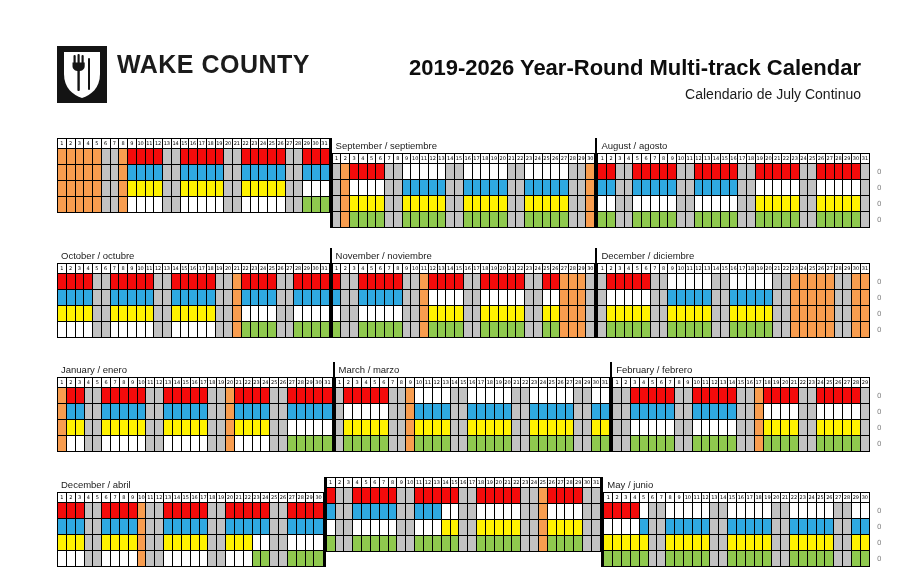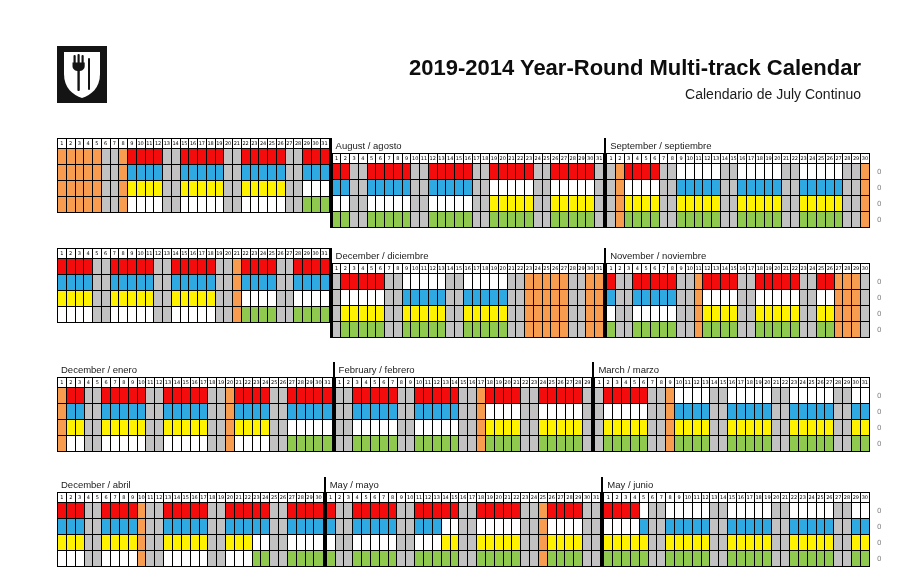--- a/index.html
+++ b/index.html
@@ -49,23 +49,24 @@
         <rect x="16.5" y="9" width="2.2" height="9" rx="1"></rect>
         <rect x="20.5" y="8" width="2.2" height="10" rx="1"></rect>
         <rect x="24.5" y="9" width="2.2" height="9" rx="1"></rect>
         <path d="M15.5 16.5 h12.2 v3.5 c0 3.2 -2.7 5.2 -6.1 5.2 s-6.1 -2 -6.1 -5.2 z"></path>
         <rect x="20.4" y="24" width="2.4" height="21" rx="1"></rect>
         <rect x="31" y="12" width="2" height="32" rx="1"></rect>
       </g>
     </svg>
   </div>
   <div class="org">
+    <div class="org1">WAKE COUNTY</div>
   </div>
   <div class="titles">
-    <div class="title">2019-2014 Year-Round Multi-track Calendar</div>
+    <div class="title">2019-2026 Year-Round Multi-track Calendar</div>
     <div class="subtitle">Calendario de July Continuo</div>
   </div>
 </div>
 
 <div class="strips">
     <div class="strip-wrap">
       <div class="strip">
         <div class="month" style="flex: 31 1 0px;">
           <table>
             <tbody>
@@ -230,20 +231,187 @@
                 <td class="day" style="background: rgb(255, 255, 255);"></td>
                 <td class="day" style="background: rgb(194, 194, 194);"></td>
                 <td class="day" style="background: rgb(194, 194, 194);"></td>
                 <td class="day" style="background: rgb(143, 201, 78);"></td>
                 <td class="day" style="background: rgb(143, 201, 78);"></td>
                 <td class="day" style="background: rgb(143, 201, 78);"></td>
               </tr>
             </tbody>
           </table>
         </div>
+        <div class="month" style="flex: 30 1 0px;">
+          <div class="month-label">September / septiembre</div>
+          <table>
+            <tbody>
+              <tr>
+                <td class="num">1</td>
+                <td class="num">2</td>
+                <td class="num">3</td>
+                <td class="num">4</td>
+                <td class="num">5</td>
+                <td class="num">6</td>
+                <td class="num">7</td>
+                <td class="num">8</td>
+                <td class="num">9</td>
+                <td class="num">10</td>
+                <td class="num">11</td>
+                <td class="num">12</td>
+                <td class="num">13</td>
+                <td class="num">14</td>
+                <td class="num">15</td>
+                <td class="num">16</td>
+                <td class="num">17</td>
+                <td class="num">18</td>
+                <td class="num">19</td>
+                <td class="num">20</td>
+                <td class="num">21</td>
+                <td class="num">22</td>
+                <td class="num">23</td>
+                <td class="num">24</td>
+                <td class="num">25</td>
+                <td class="num">26</td>
+                <td class="num">27</td>
+                <td class="num">28</td>
+                <td class="num">29</td>
+                <td class="num">30</td>
+              </tr>
+              <tr>
+                <td class="day" style="background: rgb(194, 194, 194);"></td>
+                <td class="day" style="background: rgb(248, 157, 79);"></td>
+                <td class="day" style="background: rgb(244, 11, 11);"></td>
+                <td class="day" style="background: rgb(244, 11, 11);"></td>
+                <td class="day" style="background: rgb(244, 11, 11);"></td>
+                <td class="day" style="background: rgb(244, 11, 11);"></td>
+                <td class="day" style="background: rgb(194, 194, 194);"></td>
+                <td class="day" style="background: rgb(194, 194, 194);"></td>
+                <td class="day" style="background: rgb(255, 255, 255);"></td>
+                <td class="day" style="background: rgb(255, 255, 255);"></td>
+                <td class="day" style="background: rgb(255, 255, 255);"></td>
+                <td class="day" style="background: rgb(255, 255, 255);"></td>
+                <td class="day" style="background: rgb(255, 255, 255);"></td>
+                <td class="day" style="background: rgb(194, 194, 194);"></td>
+                <td class="day" style="background: rgb(194, 194, 194);"></td>
+                <td class="day" style="background: rgb(255, 255, 255);"></td>
+                <td class="day" style="background: rgb(255, 255, 255);"></td>
+                <td class="day" style="background: rgb(255, 255, 255);"></td>
+                <td class="day" style="background: rgb(255, 255, 255);"></td>
+                <td class="day" style="background: rgb(255, 255, 255);"></td>
+                <td class="day" style="background: rgb(194, 194, 194);"></td>
+                <td class="day" style="background: rgb(194, 194, 194);"></td>
+                <td class="day" style="background: rgb(255, 255, 255);"></td>
+                <td class="day" style="background: rgb(255, 255, 255);"></td>
+                <td class="day" style="background: rgb(255, 255, 255);"></td>
+                <td class="day" style="background: rgb(255, 255, 255);"></td>
+                <td class="day" style="background: rgb(255, 255, 255);"></td>
+                <td class="day" style="background: rgb(194, 194, 194);"></td>
+                <td class="day" style="background: rgb(194, 194, 194);"></td>
+                <td class="day" style="background: rgb(248, 157, 79);"></td>
+              </tr>
+              <tr>
+                <td class="day" style="background: rgb(194, 194, 194);"></td>
+                <td class="day" style="background: rgb(248, 157, 79);"></td>
+                <td class="day" style="background: rgb(255, 255, 255);"></td>
+                <td class="day" style="background: rgb(255, 255, 255);"></td>
+                <td class="day" style="background: rgb(255, 255, 255);"></td>
+                <td class="day" style="background: rgb(255, 255, 255);"></td>
+                <td class="day" style="background: rgb(194, 194, 194);"></td>
+                <td class="day" style="background: rgb(194, 194, 194);"></td>
+                <td class="day" style="background: rgb(47, 169, 225);"></td>
+                <td class="day" style="background: rgb(47, 169, 225);"></td>
+                <td class="day" style="background: rgb(47, 169, 225);"></td>
+                <td class="day" style="background: rgb(47, 169, 225);"></td>
+                <td class="day" style="background: rgb(47, 169, 225);"></td>
+                <td class="day" style="background: rgb(194, 194, 194);"></td>
+                <td class="day" style="background: rgb(194, 194, 194);"></td>
+                <td class="day" style="background: rgb(47, 169, 225);"></td>
+                <td class="day" style="background: rgb(47, 169, 225);"></td>
+                <td class="day" style="background: rgb(47, 169, 225);"></td>
+                <td class="day" style="background: rgb(47, 169, 225);"></td>
+                <td class="day" style="background: rgb(47, 169, 225);"></td>
+                <td class="day" style="background: rgb(194, 194, 194);"></td>
+                <td class="day" style="background: rgb(194, 194, 194);"></td>
+                <td class="day" style="background: rgb(47, 169, 225);"></td>
+                <td class="day" style="background: rgb(47, 169, 225);"></td>
+                <td class="day" style="background: rgb(47, 169, 225);"></td>
+                <td class="day" style="background: rgb(47, 169, 225);"></td>
+                <td class="day" style="background: rgb(47, 169, 225);"></td>
+                <td class="day" style="background: rgb(194, 194, 194);"></td>
+                <td class="day" style="background: rgb(194, 194, 194);"></td>
+                <td class="day" style="background: rgb(248, 157, 79);"></td>
+              </tr>
+              <tr>
+                <td class="day" style="background: rgb(194, 194, 194);"></td>
+                <td class="day" style="background: rgb(248, 157, 79);"></td>
+                <td class="day" style="background: rgb(255, 242, 0);"></td>
+                <td class="day" style="background: rgb(255, 242, 0);"></td>
+                <td class="day" style="background: rgb(255, 242, 0);"></td>
+                <td class="day" style="background: rgb(255, 242, 0);"></td>
+                <td class="day" style="background: rgb(194, 194, 194);"></td>
+                <td class="day" style="background: rgb(194, 194, 194);"></td>
+                <td class="day" style="background: rgb(255, 242, 0);"></td>
+                <td class="day" style="background: rgb(255, 242, 0);"></td>
+                <td class="day" style="background: rgb(255, 242, 0);"></td>
+                <td class="day" style="background: rgb(255, 242, 0);"></td>
+                <td class="day" style="background: rgb(255, 242, 0);"></td>
+                <td class="day" style="background: rgb(194, 194, 194);"></td>
+                <td class="day" style="background: rgb(194, 194, 194);"></td>
+                <td class="day" style="background: rgb(255, 242, 0);"></td>
+                <td class="day" style="background: rgb(255, 242, 0);"></td>
+                <td class="day" style="background: rgb(255, 242, 0);"></td>
+                <td class="day" style="background: rgb(255, 242, 0);"></td>
+                <td class="day" style="background: rgb(255, 242, 0);"></td>
+                <td class="day" style="background: rgb(194, 194, 194);"></td>
+                <td class="day" style="background: rgb(194, 194, 194);"></td>
+                <td class="day" style="background: rgb(255, 242, 0);"></td>
+                <td class="day" style="background: rgb(255, 242, 0);"></td>
+                <td class="day" style="background: rgb(255, 242, 0);"></td>
+                <td class="day" style="background: rgb(255, 242, 0);"></td>
+                <td class="day" style="background: rgb(255, 242, 0);"></td>
+                <td class="day" style="background: rgb(194, 194, 194);"></td>
+                <td class="day" style="background: rgb(194, 194, 194);"></td>
+                <td class="day" style="background: rgb(248, 157, 79);"></td>
+              </tr>
+              <tr>
+                <td class="day" style="background: rgb(194, 194, 194);"></td>
+                <td class="day" style="background: rgb(248, 157, 79);"></td>
+                <td class="day" style="background: rgb(143, 201, 78);"></td>
+                <td class="day" style="background: rgb(143, 201, 78);"></td>
+                <td class="day" style="background: rgb(143, 201, 78);"></td>
+                <td class="day" style="background: rgb(143, 201, 78);"></td>
+                <td class="day" style="background: rgb(194, 194, 194);"></td>
+                <td class="day" style="background: rgb(194, 194, 194);"></td>
+                <td class="day" style="background: rgb(143, 201, 78);"></td>
+                <td class="day" style="background: rgb(143, 201, 78);"></td>
+                <td class="day" style="background: rgb(143, 201, 78);"></td>
+                <td class="day" style="background: rgb(143, 201, 78);"></td>
+                <td class="day" style="background: rgb(143, 201, 78);"></td>
+                <td class="day" style="background: rgb(194, 194, 194);"></td>
+                <td class="day" style="background: rgb(194, 194, 194);"></td>
+                <td class="day" style="background: rgb(143, 201, 78);"></td>
+                <td class="day" style="background: rgb(143, 201, 78);"></td>
+                <td class="day" style="background: rgb(143, 201, 78);"></td>
+                <td class="day" style="background: rgb(143, 201, 78);"></td>
+                <td class="day" style="background: rgb(143, 201, 78);"></td>
+                <td class="day" style="background: rgb(194, 194, 194);"></td>
+                <td class="day" style="background: rgb(194, 194, 194);"></td>
+                <td class="day" style="background: rgb(143, 201, 78);"></td>
+                <td class="day" style="background: rgb(143, 201, 78);"></td>
+                <td class="day" style="background: rgb(143, 201, 78);"></td>
+                <td class="day" style="background: rgb(143, 201, 78);"></td>
+                <td class="day" style="background: rgb(143, 201, 78);"></td>
+                <td class="day" style="background: rgb(194, 194, 194);"></td>
+                <td class="day" style="background: rgb(194, 194, 194);"></td>
+                <td class="day" style="background: rgb(248, 157, 79);"></td>
+              </tr>
+            </tbody>
+          </table>
+        </div>
         <div class="month" style="flex: 31 1 0px;">
           <div class="month-label">August / agosto</div>
           <table>
             <tbody>
               <tr>
                 <td class="num">1</td>
                 <td class="num">2</td>
                 <td class="num">3</td>
                 <td class="num">4</td>
                 <td class="num">5</td>
@@ -402,198 +570,32 @@
                 <td class="day" style="background: rgb(143, 201, 78);"></td>
                 <td class="day" style="background: rgb(143, 201, 78);"></td>
                 <td class="day" style="background: rgb(143, 201, 78);"></td>
                 <td class="day" style="background: rgb(143, 201, 78);"></td>
                 <td class="day" style="background: rgb(143, 201, 78);"></td>
                 <td class="day" style="background: rgb(194, 194, 194);"></td>
               </tr>
             </tbody>
           </table>
         </div>
-        <div class="month" style="flex: 30 1 0px;">
-          <div class="month-label">September / septiembre</div>
-          <table>
-            <tbody>
-              <tr>
-                <td class="num">1</td>
-                <td class="num">2</td>
-                <td class="num">3</td>
-                <td class="num">4</td>
-                <td class="num">5</td>
-                <td class="num">6</td>
-                <td class="num">7</td>
-                <td class="num">8</td>
-                <td class="num">9</td>
-                <td class="num">10</td>
-                <td class="num">11</td>
-                <td class="num">12</td>
-                <td class="num">13</td>
-                <td class="num">14</td>
-                <td class="num">15</td>
-                <td class="num">16</td>
-                <td class="num">17</td>
-                <td class="num">18</td>
-                <td class="num">19</td>
-                <td class="num">20</td>
-                <td class="num">21</td>
-                <td class="num">22</td>
-                <td class="num">23</td>
-                <td class="num">24</td>
-                <td class="num">25</td>
-                <td class="num">26</td>
-                <td class="num">27</td>
-                <td class="num">28</td>
-                <td class="num">29</td>
-                <td class="num">30</td>
-              </tr>
-              <tr>
-                <td class="day" style="background: rgb(194, 194, 194);"></td>
-                <td class="day" style="background: rgb(248, 157, 79);"></td>
-                <td class="day" style="background: rgb(244, 11, 11);"></td>
-                <td class="day" style="background: rgb(244, 11, 11);"></td>
-                <td class="day" style="background: rgb(244, 11, 11);"></td>
-                <td class="day" style="background: rgb(244, 11, 11);"></td>
-                <td class="day" style="background: rgb(194, 194, 194);"></td>
-                <td class="day" style="background: rgb(194, 194, 194);"></td>
-                <td class="day" style="background: rgb(255, 255, 255);"></td>
-                <td class="day" style="background: rgb(255, 255, 255);"></td>
-                <td class="day" style="background: rgb(255, 255, 255);"></td>
-                <td class="day" style="background: rgb(255, 255, 255);"></td>
-                <td class="day" style="background: rgb(255, 255, 255);"></td>
-                <td class="day" style="background: rgb(194, 194, 194);"></td>
-                <td class="day" style="background: rgb(194, 194, 194);"></td>
-                <td class="day" style="background: rgb(255, 255, 255);"></td>
-                <td class="day" style="background: rgb(255, 255, 255);"></td>
-                <td class="day" style="background: rgb(255, 255, 255);"></td>
-                <td class="day" style="background: rgb(255, 255, 255);"></td>
-                <td class="day" style="background: rgb(255, 255, 255);"></td>
-                <td class="day" style="background: rgb(194, 194, 194);"></td>
-                <td class="day" style="background: rgb(194, 194, 194);"></td>
-                <td class="day" style="background: rgb(255, 255, 255);"></td>
-                <td class="day" style="background: rgb(255, 255, 255);"></td>
-                <td class="day" style="background: rgb(255, 255, 255);"></td>
-                <td class="day" style="background: rgb(255, 255, 255);"></td>
-                <td class="day" style="background: rgb(255, 255, 255);"></td>
-                <td class="day" style="background: rgb(194, 194, 194);"></td>
-                <td class="day" style="background: rgb(194, 194, 194);"></td>
-                <td class="day" style="background: rgb(248, 157, 79);"></td>
-              </tr>
-              <tr>
-                <td class="day" style="background: rgb(194, 194, 194);"></td>
-                <td class="day" style="background: rgb(248, 157, 79);"></td>
-                <td class="day" style="background: rgb(255, 255, 255);"></td>
-                <td class="day" style="background: rgb(255, 255, 255);"></td>
-                <td class="day" style="background: rgb(255, 255, 255);"></td>
-                <td class="day" style="background: rgb(255, 255, 255);"></td>
-                <td class="day" style="background: rgb(194, 194, 194);"></td>
-                <td class="day" style="background: rgb(194, 194, 194);"></td>
-                <td class="day" style="background: rgb(47, 169, 225);"></td>
-                <td class="day" style="background: rgb(47, 169, 225);"></td>
-                <td class="day" style="background: rgb(47, 169, 225);"></td>
-                <td class="day" style="background: rgb(47, 169, 225);"></td>
-                <td class="day" style="background: rgb(47, 169, 225);"></td>
-                <td class="day" style="background: rgb(194, 194, 194);"></td>
-                <td class="day" style="background: rgb(194, 194, 194);"></td>
-                <td class="day" style="background: rgb(47, 169, 225);"></td>
-                <td class="day" style="background: rgb(47, 169, 225);"></td>
-                <td class="day" style="background: rgb(47, 169, 225);"></td>
-                <td class="day" style="background: rgb(47, 169, 225);"></td>
-                <td class="day" style="background: rgb(47, 169, 225);"></td>
-                <td class="day" style="background: rgb(194, 194, 194);"></td>
-                <td class="day" style="background: rgb(194, 194, 194);"></td>
-                <td class="day" style="background: rgb(47, 169, 225);"></td>
-                <td class="day" style="background: rgb(47, 169, 225);"></td>
-                <td class="day" style="background: rgb(47, 169, 225);"></td>
-                <td class="day" style="background: rgb(47, 169, 225);"></td>
-                <td class="day" style="background: rgb(47, 169, 225);"></td>
-                <td class="day" style="background: rgb(194, 194, 194);"></td>
-                <td class="day" style="background: rgb(194, 194, 194);"></td>
-                <td class="day" style="background: rgb(248, 157, 79);"></td>
-              </tr>
-              <tr>
-                <td class="day" style="background: rgb(194, 194, 194);"></td>
-                <td class="day" style="background: rgb(248, 157, 79);"></td>
-                <td class="day" style="background: rgb(255, 242, 0);"></td>
-                <td class="day" style="background: rgb(255, 242, 0);"></td>
-                <td class="day" style="background: rgb(255, 242, 0);"></td>
-                <td class="day" style="background: rgb(255, 242, 0);"></td>
-                <td class="day" style="background: rgb(194, 194, 194);"></td>
-                <td class="day" style="background: rgb(194, 194, 194);"></td>
-                <td class="day" style="background: rgb(255, 242, 0);"></td>
-                <td class="day" style="background: rgb(255, 242, 0);"></td>
-                <td class="day" style="background: rgb(255, 242, 0);"></td>
-                <td class="day" style="background: rgb(255, 242, 0);"></td>
-                <td class="day" style="background: rgb(255, 242, 0);"></td>
-                <td class="day" style="background: rgb(194, 194, 194);"></td>
-                <td class="day" style="background: rgb(194, 194, 194);"></td>
-                <td class="day" style="background: rgb(255, 242, 0);"></td>
-                <td class="day" style="background: rgb(255, 242, 0);"></td>
-                <td class="day" style="background: rgb(255, 242, 0);"></td>
-                <td class="day" style="background: rgb(255, 242, 0);"></td>
-                <td class="day" style="background: rgb(255, 242, 0);"></td>
-                <td class="day" style="background: rgb(194, 194, 194);"></td>
-                <td class="day" style="background: rgb(194, 194, 194);"></td>
-                <td class="day" style="background: rgb(255, 242, 0);"></td>
-                <td class="day" style="background: rgb(255, 242, 0);"></td>
-                <td class="day" style="background: rgb(255, 242, 0);"></td>
-                <td class="day" style="background: rgb(255, 242, 0);"></td>
-                <td class="day" style="background: rgb(255, 242, 0);"></td>
-                <td class="day" style="background: rgb(194, 194, 194);"></td>
-                <td class="day" style="background: rgb(194, 194, 194);"></td>
-                <td class="day" style="background: rgb(248, 157, 79);"></td>
-              </tr>
-              <tr>
-                <td class="day" style="background: rgb(194, 194, 194);"></td>
-                <td class="day" style="background: rgb(248, 157, 79);"></td>
-                <td class="day" style="background: rgb(143, 201, 78);"></td>
-                <td class="day" style="background: rgb(143, 201, 78);"></td>
-                <td class="day" style="background: rgb(143, 201, 78);"></td>
-                <td class="day" style="background: rgb(143, 201, 78);"></td>
-                <td class="day" style="background: rgb(194, 194, 194);"></td>
-                <td class="day" style="background: rgb(194, 194, 194);"></td>
-                <td class="day" style="background: rgb(143, 201, 78);"></td>
-                <td class="day" style="background: rgb(143, 201, 78);"></td>
-                <td class="day" style="background: rgb(143, 201, 78);"></td>
-                <td class="day" style="background: rgb(143, 201, 78);"></td>
-                <td class="day" style="background: rgb(143, 201, 78);"></td>
-                <td class="day" style="background: rgb(194, 194, 194);"></td>
-                <td class="day" style="background: rgb(194, 194, 194);"></td>
-                <td class="day" style="background: rgb(143, 201, 78);"></td>
-                <td class="day" style="background: rgb(143, 201, 78);"></td>
-                <td class="day" style="background: rgb(143, 201, 78);"></td>
-                <td class="day" style="background: rgb(143, 201, 78);"></td>
-                <td class="day" style="background: rgb(143, 201, 78);"></td>
-                <td class="day" style="background: rgb(194, 194, 194);"></td>
-                <td class="day" style="background: rgb(194, 194, 194);"></td>
-                <td class="day" style="background: rgb(143, 201, 78);"></td>
-                <td class="day" style="background: rgb(143, 201, 78);"></td>
-                <td class="day" style="background: rgb(143, 201, 78);"></td>
-                <td class="day" style="background: rgb(143, 201, 78);"></td>
-                <td class="day" style="background: rgb(143, 201, 78);"></td>
-                <td class="day" style="background: rgb(194, 194, 194);"></td>
-                <td class="day" style="background: rgb(194, 194, 194);"></td>
-                <td class="day" style="background: rgb(248, 157, 79);"></td>
-              </tr>
-            </tbody>
-          </table>
-        </div>
       </div>
       <div class="zeros">
         <span>0</span>
         <span>0</span>
         <span>0</span>
         <span>0</span>
       </div>
     </div>
     <div class="strip-wrap">
       <div class="strip">
         <div class="month" style="flex: 31 1 0px;">
+          <div class="month-label">October / octubre</div>
           <table>
             <tbody>
               <tr>
                 <td class="num">1</td>
                 <td class="num">2</td>
                 <td class="num">3</td>
                 <td class="num">4</td>
                 <td class="num">5</td>
                 <td class="num">6</td>
                 <td class="num">7</td>
@@ -750,20 +752,187 @@
                 <td class="day" style="background: rgb(194, 194, 194);"></td>
                 <td class="day" style="background: rgb(194, 194, 194);"></td>
                 <td class="day" style="background: rgb(143, 201, 78);"></td>
                 <td class="day" style="background: rgb(143, 201, 78);"></td>
                 <td class="day" style="background: rgb(143, 201, 78);"></td>
                 <td class="day" style="background: rgb(143, 201, 78);"></td>
               </tr>
             </tbody>
           </table>
         </div>
+        <div class="month" style="flex: 30 1 0px;">
+          <div class="month-label">November / noviembre</div>
+          <table>
+            <tbody>
+              <tr>
+                <td class="num">1</td>
+                <td class="num">2</td>
+                <td class="num">3</td>
+                <td class="num">4</td>
+                <td class="num">5</td>
+                <td class="num">6</td>
+                <td class="num">7</td>
+                <td class="num">8</td>
+                <td class="num">9</td>
+                <td class="num">10</td>
+                <td class="num">11</td>
+                <td class="num">12</td>
+                <td class="num">13</td>
+                <td class="num">14</td>
+                <td class="num">15</td>
+                <td class="num">16</td>
+                <td class="num">17</td>
+                <td class="num">18</td>
+                <td class="num">19</td>
+                <td class="num">20</td>
+                <td class="num">21</td>
+                <td class="num">22</td>
+                <td class="num">23</td>
+                <td class="num">24</td>
+                <td class="num">25</td>
+                <td class="num">26</td>
+                <td class="num">27</td>
+                <td class="num">28</td>
+                <td class="num">29</td>
+                <td class="num">30</td>
+              </tr>
+              <tr>
+                <td class="day" style="background: rgb(244, 11, 11);"></td>
+                <td class="day" style="background: rgb(194, 194, 194);"></td>
+                <td class="day" style="background: rgb(194, 194, 194);"></td>
+                <td class="day" style="background: rgb(244, 11, 11);"></td>
+                <td class="day" style="background: rgb(244, 11, 11);"></td>
+                <td class="day" style="background: rgb(244, 11, 11);"></td>
+                <td class="day" style="background: rgb(244, 11, 11);"></td>
+                <td class="day" style="background: rgb(244, 11, 11);"></td>
+                <td class="day" style="background: rgb(194, 194, 194);"></td>
+                <td class="day" style="background: rgb(194, 194, 194);"></td>
+                <td class="day" style="background: rgb(248, 157, 79);"></td>
+                <td class="day" style="background: rgb(244, 11, 11);"></td>
+                <td class="day" style="background: rgb(244, 11, 11);"></td>
+                <td class="day" style="background: rgb(244, 11, 11);"></td>
+                <td class="day" style="background: rgb(244, 11, 11);"></td>
+                <td class="day" style="background: rgb(194, 194, 194);"></td>
+                <td class="day" style="background: rgb(194, 194, 194);"></td>
+                <td class="day" style="background: rgb(244, 11, 11);"></td>
+                <td class="day" style="background: rgb(244, 11, 11);"></td>
+                <td class="day" style="background: rgb(244, 11, 11);"></td>
+                <td class="day" style="background: rgb(244, 11, 11);"></td>
+                <td class="day" style="background: rgb(244, 11, 11);"></td>
+                <td class="day" style="background: rgb(194, 194, 194);"></td>
+                <td class="day" style="background: rgb(194, 194, 194);"></td>
+                <td class="day" style="background: rgb(244, 11, 11);"></td>
+                <td class="day" style="background: rgb(244, 11, 11);"></td>
+                <td class="day" style="background: rgb(248, 157, 79);"></td>
+                <td class="day" style="background: rgb(248, 157, 79);"></td>
+                <td class="day" style="background: rgb(248, 157, 79);"></td>
+                <td class="day" style="background: rgb(194, 194, 194);"></td>
+              </tr>
+              <tr>
+                <td class="day" style="background: rgb(47, 169, 225);"></td>
+                <td class="day" style="background: rgb(194, 194, 194);"></td>
+                <td class="day" style="background: rgb(194, 194, 194);"></td>
+                <td class="day" style="background: rgb(47, 169, 225);"></td>
+                <td class="day" style="background: rgb(47, 169, 225);"></td>
+                <td class="day" style="background: rgb(47, 169, 225);"></td>
+                <td class="day" style="background: rgb(47, 169, 225);"></td>
+                <td class="day" style="background: rgb(47, 169, 225);"></td>
+                <td class="day" style="background: rgb(194, 194, 194);"></td>
+                <td class="day" style="background: rgb(194, 194, 194);"></td>
+                <td class="day" style="background: rgb(248, 157, 79);"></td>
+                <td class="day" style="background: rgb(255, 255, 255);"></td>
+                <td class="day" style="background: rgb(255, 255, 255);"></td>
+                <td class="day" style="background: rgb(255, 255, 255);"></td>
+                <td class="day" style="background: rgb(255, 255, 255);"></td>
+                <td class="day" style="background: rgb(194, 194, 194);"></td>
+                <td class="day" style="background: rgb(194, 194, 194);"></td>
+                <td class="day" style="background: rgb(255, 255, 255);"></td>
+                <td class="day" style="background: rgb(255, 255, 255);"></td>
+                <td class="day" style="background: rgb(255, 255, 255);"></td>
+                <td class="day" style="background: rgb(255, 255, 255);"></td>
+                <td class="day" style="background: rgb(255, 255, 255);"></td>
+                <td class="day" style="background: rgb(194, 194, 194);"></td>
+                <td class="day" style="background: rgb(194, 194, 194);"></td>
+                <td class="day" style="background: rgb(255, 255, 255);"></td>
+                <td class="day" style="background: rgb(255, 255, 255);"></td>
+                <td class="day" style="background: rgb(248, 157, 79);"></td>
+                <td class="day" style="background: rgb(248, 157, 79);"></td>
+                <td class="day" style="background: rgb(248, 157, 79);"></td>
+                <td class="day" style="background: rgb(194, 194, 194);"></td>
+              </tr>
+              <tr>
+                <td class="day" style="background: rgb(255, 255, 255);"></td>
+                <td class="day" style="background: rgb(194, 194, 194);"></td>
+                <td class="day" style="background: rgb(194, 194, 194);"></td>
+                <td class="day" style="background: rgb(255, 255, 255);"></td>
+                <td class="day" style="background: rgb(255, 255, 255);"></td>
+                <td class="day" style="background: rgb(255, 255, 255);"></td>
+                <td class="day" style="background: rgb(255, 255, 255);"></td>
+                <td class="day" style="background: rgb(255, 255, 255);"></td>
+                <td class="day" style="background: rgb(194, 194, 194);"></td>
+                <td class="day" style="background: rgb(194, 194, 194);"></td>
+                <td class="day" style="background: rgb(248, 157, 79);"></td>
+                <td class="day" style="background: rgb(255, 242, 0);"></td>
+                <td class="day" style="background: rgb(255, 242, 0);"></td>
+                <td class="day" style="background: rgb(255, 242, 0);"></td>
+                <td class="day" style="background: rgb(255, 242, 0);"></td>
+                <td class="day" style="background: rgb(194, 194, 194);"></td>
+                <td class="day" style="background: rgb(194, 194, 194);"></td>
+                <td class="day" style="background: rgb(255, 242, 0);"></td>
+                <td class="day" style="background: rgb(255, 242, 0);"></td>
+                <td class="day" style="background: rgb(255, 242, 0);"></td>
+                <td class="day" style="background: rgb(255, 242, 0);"></td>
+                <td class="day" style="background: rgb(255, 242, 0);"></td>
+                <td class="day" style="background: rgb(194, 194, 194);"></td>
+                <td class="day" style="background: rgb(194, 194, 194);"></td>
+                <td class="day" style="background: rgb(255, 242, 0);"></td>
+                <td class="day" style="background: rgb(255, 242, 0);"></td>
+                <td class="day" style="background: rgb(248, 157, 79);"></td>
+                <td class="day" style="background: rgb(248, 157, 79);"></td>
+                <td class="day" style="background: rgb(248, 157, 79);"></td>
+                <td class="day" style="background: rgb(194, 194, 194);"></td>
+              </tr>
+              <tr>
+                <td class="day" style="background: rgb(143, 201, 78);"></td>
+                <td class="day" style="background: rgb(194, 194, 194);"></td>
+                <td class="day" style="background: rgb(194, 194, 194);"></td>
+                <td class="day" style="background: rgb(143, 201, 78);"></td>
+                <td class="day" style="background: rgb(143, 201, 78);"></td>
+                <td class="day" style="background: rgb(143, 201, 78);"></td>
+                <td class="day" style="background: rgb(143, 201, 78);"></td>
+                <td class="day" style="background: rgb(143, 201, 78);"></td>
+                <td class="day" style="background: rgb(194, 194, 194);"></td>
+                <td class="day" style="background: rgb(194, 194, 194);"></td>
+                <td class="day" style="background: rgb(248, 157, 79);"></td>
+                <td class="day" style="background: rgb(143, 201, 78);"></td>
+                <td class="day" style="background: rgb(143, 201, 78);"></td>
+                <td class="day" style="background: rgb(143, 201, 78);"></td>
+                <td class="day" style="background: rgb(143, 201, 78);"></td>
+                <td class="day" style="background: rgb(194, 194, 194);"></td>
+                <td class="day" style="background: rgb(194, 194, 194);"></td>
+                <td class="day" style="background: rgb(143, 201, 78);"></td>
+                <td class="day" style="background: rgb(143, 201, 78);"></td>
+                <td class="day" style="background: rgb(143, 201, 78);"></td>
+                <td class="day" style="background: rgb(143, 201, 78);"></td>
+                <td class="day" style="background: rgb(143, 201, 78);"></td>
+                <td class="day" style="background: rgb(194, 194, 194);"></td>
+                <td class="day" style="background: rgb(194, 194, 194);"></td>
+                <td class="day" style="background: rgb(143, 201, 78);"></td>
+                <td class="day" style="background: rgb(143, 201, 78);"></td>
+                <td class="day" style="background: rgb(248, 157, 79);"></td>
+                <td class="day" style="background: rgb(248, 157, 79);"></td>
+                <td class="day" style="background: rgb(248, 157, 79);"></td>
+                <td class="day" style="background: rgb(194, 194, 194);"></td>
+              </tr>
+            </tbody>
+          </table>
+        </div>
         <div class="month" style="flex: 31 1 0px;">
           <div class="month-label">December / diciembre</div>
           <table>
             <tbody>
               <tr>
                 <td class="num">1</td>
                 <td class="num">2</td>
                 <td class="num">3</td>
                 <td class="num">4</td>
                 <td class="num">5</td>
@@ -922,199 +1091,32 @@
                 <td class="day" style="background: rgb(248, 157, 79);"></td>
                 <td class="day" style="background: rgb(248, 157, 79);"></td>
                 <td class="day" style="background: rgb(194, 194, 194);"></td>
                 <td class="day" style="background: rgb(194, 194, 194);"></td>
                 <td class="day" style="background: rgb(248, 157, 79);"></td>
                 <td class="day" style="background: rgb(248, 157, 79);"></td>
               </tr>
             </tbody>
           </table>
         </div>
-        <div class="month" style="flex: 30 1 0px;">
-          <div class="month-label">November / noviembre</div>
-          <table>
-            <tbody>
-              <tr>
-                <td class="num">1</td>
-                <td class="num">2</td>
-                <td class="num">3</td>
-                <td class="num">4</td>
-                <td class="num">5</td>
-                <td class="num">6</td>
-                <td class="num">7</td>
-                <td class="num">8</td>
-                <td class="num">9</td>
-                <td class="num">10</td>
-                <td class="num">11</td>
-                <td class="num">12</td>
-                <td class="num">13</td>
-                <td class="num">14</td>
-                <td class="num">15</td>
-                <td class="num">16</td>
-                <td class="num">17</td>
-                <td class="num">18</td>
-                <td class="num">19</td>
-                <td class="num">20</td>
-                <td class="num">21</td>
-                <td class="num">22</td>
-                <td class="num">23</td>
-                <td class="num">24</td>
-                <td class="num">25</td>
-                <td class="num">26</td>
-                <td class="num">27</td>
-                <td class="num">28</td>
-                <td class="num">29</td>
-                <td class="num">30</td>
-              </tr>
-              <tr>
-                <td class="day" style="background: rgb(244, 11, 11);"></td>
-                <td class="day" style="background: rgb(194, 194, 194);"></td>
-                <td class="day" style="background: rgb(194, 194, 194);"></td>
-                <td class="day" style="background: rgb(244, 11, 11);"></td>
-                <td class="day" style="background: rgb(244, 11, 11);"></td>
-                <td class="day" style="background: rgb(244, 11, 11);"></td>
-                <td class="day" style="background: rgb(244, 11, 11);"></td>
-                <td class="day" style="background: rgb(244, 11, 11);"></td>
-                <td class="day" style="background: rgb(194, 194, 194);"></td>
-                <td class="day" style="background: rgb(194, 194, 194);"></td>
-                <td class="day" style="background: rgb(248, 157, 79);"></td>
-                <td class="day" style="background: rgb(244, 11, 11);"></td>
-                <td class="day" style="background: rgb(244, 11, 11);"></td>
-                <td class="day" style="background: rgb(244, 11, 11);"></td>
-                <td class="day" style="background: rgb(244, 11, 11);"></td>
-                <td class="day" style="background: rgb(194, 194, 194);"></td>
-                <td class="day" style="background: rgb(194, 194, 194);"></td>
-                <td class="day" style="background: rgb(244, 11, 11);"></td>
-                <td class="day" style="background: rgb(244, 11, 11);"></td>
-                <td class="day" style="background: rgb(244, 11, 11);"></td>
-                <td class="day" style="background: rgb(244, 11, 11);"></td>
-                <td class="day" style="background: rgb(244, 11, 11);"></td>
-                <td class="day" style="background: rgb(194, 194, 194);"></td>
-                <td class="day" style="background: rgb(194, 194, 194);"></td>
-                <td class="day" style="background: rgb(244, 11, 11);"></td>
-                <td class="day" style="background: rgb(244, 11, 11);"></td>
-                <td class="day" style="background: rgb(248, 157, 79);"></td>
-                <td class="day" style="background: rgb(248, 157, 79);"></td>
-                <td class="day" style="background: rgb(248, 157, 79);"></td>
-                <td class="day" style="background: rgb(194, 194, 194);"></td>
-              </tr>
-              <tr>
-                <td class="day" style="background: rgb(47, 169, 225);"></td>
-                <td class="day" style="background: rgb(194, 194, 194);"></td>
-                <td class="day" style="background: rgb(194, 194, 194);"></td>
-                <td class="day" style="background: rgb(47, 169, 225);"></td>
-                <td class="day" style="background: rgb(47, 169, 225);"></td>
-                <td class="day" style="background: rgb(47, 169, 225);"></td>
-                <td class="day" style="background: rgb(47, 169, 225);"></td>
-                <td class="day" style="background: rgb(47, 169, 225);"></td>
-                <td class="day" style="background: rgb(194, 194, 194);"></td>
-                <td class="day" style="background: rgb(194, 194, 194);"></td>
-                <td class="day" style="background: rgb(248, 157, 79);"></td>
-                <td class="day" style="background: rgb(255, 255, 255);"></td>
-                <td class="day" style="background: rgb(255, 255, 255);"></td>
-                <td class="day" style="background: rgb(255, 255, 255);"></td>
-                <td class="day" style="background: rgb(255, 255, 255);"></td>
-                <td class="day" style="background: rgb(194, 194, 194);"></td>
-                <td class="day" style="background: rgb(194, 194, 194);"></td>
-                <td class="day" style="background: rgb(255, 255, 255);"></td>
-                <td class="day" style="background: rgb(255, 255, 255);"></td>
-                <td class="day" style="background: rgb(255, 255, 255);"></td>
-                <td class="day" style="background: rgb(255, 255, 255);"></td>
-                <td class="day" style="background: rgb(255, 255, 255);"></td>
-                <td class="day" style="background: rgb(194, 194, 194);"></td>
-                <td class="day" style="background: rgb(194, 194, 194);"></td>
-                <td class="day" style="background: rgb(255, 255, 255);"></td>
-                <td class="day" style="background: rgb(255, 255, 255);"></td>
-                <td class="day" style="background: rgb(248, 157, 79);"></td>
-                <td class="day" style="background: rgb(248, 157, 79);"></td>
-                <td class="day" style="background: rgb(248, 157, 79);"></td>
-                <td class="day" style="background: rgb(194, 194, 194);"></td>
-              </tr>
-              <tr>
-                <td class="day" style="background: rgb(255, 255, 255);"></td>
-                <td class="day" style="background: rgb(194, 194, 194);"></td>
-                <td class="day" style="background: rgb(194, 194, 194);"></td>
-                <td class="day" style="background: rgb(255, 255, 255);"></td>
-                <td class="day" style="background: rgb(255, 255, 255);"></td>
-                <td class="day" style="background: rgb(255, 255, 255);"></td>
-                <td class="day" style="background: rgb(255, 255, 255);"></td>
-                <td class="day" style="background: rgb(255, 255, 255);"></td>
-                <td class="day" style="background: rgb(194, 194, 194);"></td>
-                <td class="day" style="background: rgb(194, 194, 194);"></td>
-                <td class="day" style="background: rgb(248, 157, 79);"></td>
-                <td class="day" style="background: rgb(255, 242, 0);"></td>
-                <td class="day" style="background: rgb(255, 242, 0);"></td>
-                <td class="day" style="background: rgb(255, 242, 0);"></td>
-                <td class="day" style="background: rgb(255, 242, 0);"></td>
-                <td class="day" style="background: rgb(194, 194, 194);"></td>
-                <td class="day" style="background: rgb(194, 194, 194);"></td>
-                <td class="day" style="background: rgb(255, 242, 0);"></td>
-                <td class="day" style="background: rgb(255, 242, 0);"></td>
-                <td class="day" style="background: rgb(255, 242, 0);"></td>
-                <td class="day" style="background: rgb(255, 242, 0);"></td>
-                <td class="day" style="background: rgb(255, 242, 0);"></td>
-                <td class="day" style="background: rgb(194, 194, 194);"></td>
-                <td class="day" style="background: rgb(194, 194, 194);"></td>
-                <td class="day" style="background: rgb(255, 242, 0);"></td>
-                <td class="day" style="background: rgb(255, 242, 0);"></td>
-                <td class="day" style="background: rgb(248, 157, 79);"></td>
-                <td class="day" style="background: rgb(248, 157, 79);"></td>
-                <td class="day" style="background: rgb(248, 157, 79);"></td>
-                <td class="day" style="background: rgb(194, 194, 194);"></td>
-              </tr>
-              <tr>
-                <td class="day" style="background: rgb(143, 201, 78);"></td>
-                <td class="day" style="background: rgb(194, 194, 194);"></td>
-                <td class="day" style="background: rgb(194, 194, 194);"></td>
-                <td class="day" style="background: rgb(143, 201, 78);"></td>
-                <td class="day" style="background: rgb(143, 201, 78);"></td>
-                <td class="day" style="background: rgb(143, 201, 78);"></td>
-                <td class="day" style="background: rgb(143, 201, 78);"></td>
-                <td class="day" style="background: rgb(143, 201, 78);"></td>
-                <td class="day" style="background: rgb(194, 194, 194);"></td>
-                <td class="day" style="background: rgb(194, 194, 194);"></td>
-                <td class="day" style="background: rgb(248, 157, 79);"></td>
-                <td class="day" style="background: rgb(143, 201, 78);"></td>
-                <td class="day" style="background: rgb(143, 201, 78);"></td>
-                <td class="day" style="background: rgb(143, 201, 78);"></td>
-                <td class="day" style="background: rgb(143, 201, 78);"></td>
-                <td class="day" style="background: rgb(194, 194, 194);"></td>
-                <td class="day" style="background: rgb(194, 194, 194);"></td>
-                <td class="day" style="background: rgb(143, 201, 78);"></td>
-                <td class="day" style="background: rgb(143, 201, 78);"></td>
-                <td class="day" style="background: rgb(143, 201, 78);"></td>
-                <td class="day" style="background: rgb(143, 201, 78);"></td>
-                <td class="day" style="background: rgb(143, 201, 78);"></td>
-                <td class="day" style="background: rgb(194, 194, 194);"></td>
-                <td class="day" style="background: rgb(194, 194, 194);"></td>
-                <td class="day" style="background: rgb(143, 201, 78);"></td>
-                <td class="day" style="background: rgb(143, 201, 78);"></td>
-                <td class="day" style="background: rgb(248, 157, 79);"></td>
-                <td class="day" style="background: rgb(248, 157, 79);"></td>
-                <td class="day" style="background: rgb(248, 157, 79);"></td>
-                <td class="day" style="background: rgb(194, 194, 194);"></td>
-              </tr>
-            </tbody>
-          </table>
-        </div>
       </div>
       <div class="zeros">
         <span>0</span>
         <span>0</span>
         <span>0</span>
         <span>0</span>
       </div>
     </div>
     <div class="strip-wrap">
       <div class="strip">
         <div class="month" style="flex: 31 1 0px;">
-          <div class="month-label">December / enero</div>
+          <div class="month-label">January / enero</div>
           <table>
             <tbody>
               <tr>
                 <td class="num">1</td>
                 <td class="num">2</td>
                 <td class="num">3</td>
                 <td class="num">4</td>
                 <td class="num">5</td>
                 <td class="num">6</td>
                 <td class="num">7</td>
@@ -1271,182 +1273,20 @@
                 <td class="day" style="background: rgb(194, 194, 194);"></td>
                 <td class="day" style="background: rgb(143, 201, 78);"></td>
                 <td class="day" style="background: rgb(143, 201, 78);"></td>
                 <td class="day" style="background: rgb(143, 201, 78);"></td>
                 <td class="day" style="background: rgb(143, 201, 78);"></td>
                 <td class="day" style="background: rgb(143, 201, 78);"></td>
               </tr>
             </tbody>
           </table>
         </div>
-        <div class="month" style="flex: 29 1 0px;">
-          <div class="month-label">February / febrero</div>
-          <table>
-            <tbody>
-              <tr>
-                <td class="num">1</td>
-                <td class="num">2</td>
-                <td class="num">3</td>
-                <td class="num">4</td>
-                <td class="num">5</td>
-                <td class="num">6</td>
-                <td class="num">7</td>
-                <td class="num">8</td>
-                <td class="num">9</td>
-                <td class="num">10</td>
-                <td class="num">11</td>
-                <td class="num">12</td>
-                <td class="num">13</td>
-                <td class="num">14</td>
-                <td class="num">15</td>
-                <td class="num">16</td>
-                <td class="num">17</td>
-                <td class="num">18</td>
-                <td class="num">19</td>
-                <td class="num">20</td>
-                <td class="num">21</td>
-                <td class="num">22</td>
-                <td class="num">23</td>
-                <td class="num">24</td>
-                <td class="num">25</td>
-                <td class="num">26</td>
-                <td class="num">27</td>
-                <td class="num">28</td>
-                <td class="num">29</td>
-              </tr>
-              <tr>
-                <td class="day" style="background: rgb(194, 194, 194);"></td>
-                <td class="day" style="background: rgb(194, 194, 194);"></td>
-                <td class="day" style="background: rgb(244, 11, 11);"></td>
-                <td class="day" style="background: rgb(244, 11, 11);"></td>
-                <td class="day" style="background: rgb(244, 11, 11);"></td>
-                <td class="day" style="background: rgb(244, 11, 11);"></td>
-                <td class="day" style="background: rgb(244, 11, 11);"></td>
-                <td class="day" style="background: rgb(194, 194, 194);"></td>
-                <td class="day" style="background: rgb(194, 194, 194);"></td>
-                <td class="day" style="background: rgb(244, 11, 11);"></td>
-                <td class="day" style="background: rgb(244, 11, 11);"></td>
-                <td class="day" style="background: rgb(244, 11, 11);"></td>
-                <td class="day" style="background: rgb(244, 11, 11);"></td>
-                <td class="day" style="background: rgb(244, 11, 11);"></td>
-                <td class="day" style="background: rgb(194, 194, 194);"></td>
-                <td class="day" style="background: rgb(194, 194, 194);"></td>
-                <td class="day" style="background: rgb(248, 157, 79);"></td>
-                <td class="day" style="background: rgb(244, 11, 11);"></td>
-                <td class="day" style="background: rgb(244, 11, 11);"></td>
-                <td class="day" style="background: rgb(244, 11, 11);"></td>
-                <td class="day" style="background: rgb(244, 11, 11);"></td>
-                <td class="day" style="background: rgb(194, 194, 194);"></td>
-                <td class="day" style="background: rgb(194, 194, 194);"></td>
-                <td class="day" style="background: rgb(244, 11, 11);"></td>
-                <td class="day" style="background: rgb(244, 11, 11);"></td>
-                <td class="day" style="background: rgb(244, 11, 11);"></td>
-                <td class="day" style="background: rgb(244, 11, 11);"></td>
-                <td class="day" style="background: rgb(244, 11, 11);"></td>
-                <td class="day" style="background: rgb(194, 194, 194);"></td>
-              </tr>
-              <tr>
-                <td class="day" style="background: rgb(194, 194, 194);"></td>
-                <td class="day" style="background: rgb(194, 194, 194);"></td>
-                <td class="day" style="background: rgb(47, 169, 225);"></td>
-                <td class="day" style="background: rgb(47, 169, 225);"></td>
-                <td class="day" style="background: rgb(47, 169, 225);"></td>
-                <td class="day" style="background: rgb(47, 169, 225);"></td>
-                <td class="day" style="background: rgb(47, 169, 225);"></td>
-                <td class="day" style="background: rgb(194, 194, 194);"></td>
-                <td class="day" style="background: rgb(194, 194, 194);"></td>
-                <td class="day" style="background: rgb(47, 169, 225);"></td>
-                <td class="day" style="background: rgb(47, 169, 225);"></td>
-                <td class="day" style="background: rgb(47, 169, 225);"></td>
-                <td class="day" style="background: rgb(47, 169, 225);"></td>
-                <td class="day" style="background: rgb(47, 169, 225);"></td>
-                <td class="day" style="background: rgb(194, 194, 194);"></td>
-                <td class="day" style="background: rgb(194, 194, 194);"></td>
-                <td class="day" style="background: rgb(248, 157, 79);"></td>
-                <td class="day" style="background: rgb(255, 255, 255);"></td>
-                <td class="day" style="background: rgb(255, 255, 255);"></td>
-                <td class="day" style="background: rgb(255, 255, 255);"></td>
-                <td class="day" style="background: rgb(255, 255, 255);"></td>
-                <td class="day" style="background: rgb(194, 194, 194);"></td>
-                <td class="day" style="background: rgb(194, 194, 194);"></td>
-                <td class="day" style="background: rgb(255, 255, 255);"></td>
-                <td class="day" style="background: rgb(255, 255, 255);"></td>
-                <td class="day" style="background: rgb(255, 255, 255);"></td>
-                <td class="day" style="background: rgb(255, 255, 255);"></td>
-                <td class="day" style="background: rgb(255, 255, 255);"></td>
-                <td class="day" style="background: rgb(194, 194, 194);"></td>
-              </tr>
-              <tr>
-                <td class="day" style="background: rgb(194, 194, 194);"></td>
-                <td class="day" style="background: rgb(194, 194, 194);"></td>
-                <td class="day" style="background: rgb(255, 255, 255);"></td>
-                <td class="day" style="background: rgb(255, 255, 255);"></td>
-                <td class="day" style="background: rgb(255, 255, 255);"></td>
-                <td class="day" style="background: rgb(255, 255, 255);"></td>
-                <td class="day" style="background: rgb(255, 255, 255);"></td>
-                <td class="day" style="background: rgb(194, 194, 194);"></td>
-                <td class="day" style="background: rgb(194, 194, 194);"></td>
-                <td class="day" style="background: rgb(255, 255, 255);"></td>
-                <td class="day" style="background: rgb(255, 255, 255);"></td>
-                <td class="day" style="background: rgb(255, 255, 255);"></td>
-                <td class="day" style="background: rgb(255, 255, 255);"></td>
-                <td class="day" style="background: rgb(255, 255, 255);"></td>
-                <td class="day" style="background: rgb(194, 194, 194);"></td>
-                <td class="day" style="background: rgb(194, 194, 194);"></td>
-                <td class="day" style="background: rgb(248, 157, 79);"></td>
-                <td class="day" style="background: rgb(255, 242, 0);"></td>
-                <td class="day" style="background: rgb(255, 242, 0);"></td>
-                <td class="day" style="background: rgb(255, 242, 0);"></td>
-                <td class="day" style="background: rgb(255, 242, 0);"></td>
-                <td class="day" style="background: rgb(194, 194, 194);"></td>
-                <td class="day" style="background: rgb(194, 194, 194);"></td>
-                <td class="day" style="background: rgb(255, 242, 0);"></td>
-                <td class="day" style="background: rgb(255, 242, 0);"></td>
-                <td class="day" style="background: rgb(255, 242, 0);"></td>
-                <td class="day" style="background: rgb(255, 242, 0);"></td>
-                <td class="day" style="background: rgb(255, 242, 0);"></td>
-                <td class="day" style="background: rgb(194, 194, 194);"></td>
-              </tr>
-              <tr>
-                <td class="day" style="background: rgb(194, 194, 194);"></td>
-                <td class="day" style="background: rgb(194, 194, 194);"></td>
-                <td class="day" style="background: rgb(143, 201, 78);"></td>
-                <td class="day" style="background: rgb(143, 201, 78);"></td>
-                <td class="day" style="background: rgb(143, 201, 78);"></td>
-                <td class="day" style="background: rgb(143, 201, 78);"></td>
-                <td class="day" style="background: rgb(143, 201, 78);"></td>
-                <td class="day" style="background: rgb(194, 194, 194);"></td>
-                <td class="day" style="background: rgb(194, 194, 194);"></td>
-                <td class="day" style="background: rgb(143, 201, 78);"></td>
-                <td class="day" style="background: rgb(143, 201, 78);"></td>
-                <td class="day" style="background: rgb(143, 201, 78);"></td>
-                <td class="day" style="background: rgb(143, 201, 78);"></td>
-                <td class="day" style="background: rgb(143, 201, 78);"></td>
-                <td class="day" style="background: rgb(194, 194, 194);"></td>
-                <td class="day" style="background: rgb(194, 194, 194);"></td>
-                <td class="day" style="background: rgb(248, 157, 79);"></td>
-                <td class="day" style="background: rgb(143, 201, 78);"></td>
-                <td class="day" style="background: rgb(143, 201, 78);"></td>
-                <td class="day" style="background: rgb(143, 201, 78);"></td>
-                <td class="day" style="background: rgb(143, 201, 78);"></td>
-                <td class="day" style="background: rgb(194, 194, 194);"></td>
-                <td class="day" style="background: rgb(194, 194, 194);"></td>
-                <td class="day" style="background: rgb(143, 201, 78);"></td>
-                <td class="day" style="background: rgb(143, 201, 78);"></td>
-                <td class="day" style="background: rgb(143, 201, 78);"></td>
-                <td class="day" style="background: rgb(143, 201, 78);"></td>
-                <td class="day" style="background: rgb(143, 201, 78);"></td>
-                <td class="day" style="background: rgb(194, 194, 194);"></td>
-              </tr>
-            </tbody>
-          </table>
-        </div>
         <div class="month" style="flex: 31 1 0px;">
           <div class="month-label">March / marzo</div>
           <table>
             <tbody>
               <tr>
                 <td class="num">1</td>
                 <td class="num">2</td>
                 <td class="num">3</td>
                 <td class="num">4</td>
                 <td class="num">5</td>
@@ -1605,20 +1445,182 @@
                 <td class="day" style="background: rgb(143, 201, 78);"></td>
                 <td class="day" style="background: rgb(143, 201, 78);"></td>
                 <td class="day" style="background: rgb(194, 194, 194);"></td>
                 <td class="day" style="background: rgb(194, 194, 194);"></td>
                 <td class="day" style="background: rgb(143, 201, 78);"></td>
                 <td class="day" style="background: rgb(143, 201, 78);"></td>
               </tr>
             </tbody>
           </table>
         </div>
+        <div class="month" style="flex: 29 1 0px;">
+          <div class="month-label">February / febrero</div>
+          <table>
+            <tbody>
+              <tr>
+                <td class="num">1</td>
+                <td class="num">2</td>
+                <td class="num">3</td>
+                <td class="num">4</td>
+                <td class="num">5</td>
+                <td class="num">6</td>
+                <td class="num">7</td>
+                <td class="num">8</td>
+                <td class="num">9</td>
+                <td class="num">10</td>
+                <td class="num">11</td>
+                <td class="num">12</td>
+                <td class="num">13</td>
+                <td class="num">14</td>
+                <td class="num">15</td>
+                <td class="num">16</td>
+                <td class="num">17</td>
+                <td class="num">18</td>
+                <td class="num">19</td>
+                <td class="num">20</td>
+                <td class="num">21</td>
+                <td class="num">22</td>
+                <td class="num">23</td>
+                <td class="num">24</td>
+                <td class="num">25</td>
+                <td class="num">26</td>
+                <td class="num">27</td>
+                <td class="num">28</td>
+                <td class="num">29</td>
+              </tr>
+              <tr>
+                <td class="day" style="background: rgb(194, 194, 194);"></td>
+                <td class="day" style="background: rgb(194, 194, 194);"></td>
+                <td class="day" style="background: rgb(244, 11, 11);"></td>
+                <td class="day" style="background: rgb(244, 11, 11);"></td>
+                <td class="day" style="background: rgb(244, 11, 11);"></td>
+                <td class="day" style="background: rgb(244, 11, 11);"></td>
+                <td class="day" style="background: rgb(244, 11, 11);"></td>
+                <td class="day" style="background: rgb(194, 194, 194);"></td>
+                <td class="day" style="background: rgb(194, 194, 194);"></td>
+                <td class="day" style="background: rgb(244, 11, 11);"></td>
+                <td class="day" style="background: rgb(244, 11, 11);"></td>
+                <td class="day" style="background: rgb(244, 11, 11);"></td>
+                <td class="day" style="background: rgb(244, 11, 11);"></td>
+                <td class="day" style="background: rgb(244, 11, 11);"></td>
+                <td class="day" style="background: rgb(194, 194, 194);"></td>
+                <td class="day" style="background: rgb(194, 194, 194);"></td>
+                <td class="day" style="background: rgb(248, 157, 79);"></td>
+                <td class="day" style="background: rgb(244, 11, 11);"></td>
+                <td class="day" style="background: rgb(244, 11, 11);"></td>
+                <td class="day" style="background: rgb(244, 11, 11);"></td>
+                <td class="day" style="background: rgb(244, 11, 11);"></td>
+                <td class="day" style="background: rgb(194, 194, 194);"></td>
+                <td class="day" style="background: rgb(194, 194, 194);"></td>
+                <td class="day" style="background: rgb(244, 11, 11);"></td>
+                <td class="day" style="background: rgb(244, 11, 11);"></td>
+                <td class="day" style="background: rgb(244, 11, 11);"></td>
+                <td class="day" style="background: rgb(244, 11, 11);"></td>
+                <td class="day" style="background: rgb(244, 11, 11);"></td>
+                <td class="day" style="background: rgb(194, 194, 194);"></td>
+              </tr>
+              <tr>
+                <td class="day" style="background: rgb(194, 194, 194);"></td>
+                <td class="day" style="background: rgb(194, 194, 194);"></td>
+                <td class="day" style="background: rgb(47, 169, 225);"></td>
+                <td class="day" style="background: rgb(47, 169, 225);"></td>
+                <td class="day" style="background: rgb(47, 169, 225);"></td>
+                <td class="day" style="background: rgb(47, 169, 225);"></td>
+                <td class="day" style="background: rgb(47, 169, 225);"></td>
+                <td class="day" style="background: rgb(194, 194, 194);"></td>
+                <td class="day" style="background: rgb(194, 194, 194);"></td>
+                <td class="day" style="background: rgb(47, 169, 225);"></td>
+                <td class="day" style="background: rgb(47, 169, 225);"></td>
+                <td class="day" style="background: rgb(47, 169, 225);"></td>
+                <td class="day" style="background: rgb(47, 169, 225);"></td>
+                <td class="day" style="background: rgb(47, 169, 225);"></td>
+                <td class="day" style="background: rgb(194, 194, 194);"></td>
+                <td class="day" style="background: rgb(194, 194, 194);"></td>
+                <td class="day" style="background: rgb(248, 157, 79);"></td>
+                <td class="day" style="background: rgb(255, 255, 255);"></td>
+                <td class="day" style="background: rgb(255, 255, 255);"></td>
+                <td class="day" style="background: rgb(255, 255, 255);"></td>
+                <td class="day" style="background: rgb(255, 255, 255);"></td>
+                <td class="day" style="background: rgb(194, 194, 194);"></td>
+                <td class="day" style="background: rgb(194, 194, 194);"></td>
+                <td class="day" style="background: rgb(255, 255, 255);"></td>
+                <td class="day" style="background: rgb(255, 255, 255);"></td>
+                <td class="day" style="background: rgb(255, 255, 255);"></td>
+                <td class="day" style="background: rgb(255, 255, 255);"></td>
+                <td class="day" style="background: rgb(255, 255, 255);"></td>
+                <td class="day" style="background: rgb(194, 194, 194);"></td>
+              </tr>
+              <tr>
+                <td class="day" style="background: rgb(194, 194, 194);"></td>
+                <td class="day" style="background: rgb(194, 194, 194);"></td>
+                <td class="day" style="background: rgb(255, 255, 255);"></td>
+                <td class="day" style="background: rgb(255, 255, 255);"></td>
+                <td class="day" style="background: rgb(255, 255, 255);"></td>
+                <td class="day" style="background: rgb(255, 255, 255);"></td>
+                <td class="day" style="background: rgb(255, 255, 255);"></td>
+                <td class="day" style="background: rgb(194, 194, 194);"></td>
+                <td class="day" style="background: rgb(194, 194, 194);"></td>
+                <td class="day" style="background: rgb(255, 255, 255);"></td>
+                <td class="day" style="background: rgb(255, 255, 255);"></td>
+                <td class="day" style="background: rgb(255, 255, 255);"></td>
+                <td class="day" style="background: rgb(255, 255, 255);"></td>
+                <td class="day" style="background: rgb(255, 255, 255);"></td>
+                <td class="day" style="background: rgb(194, 194, 194);"></td>
+                <td class="day" style="background: rgb(194, 194, 194);"></td>
+                <td class="day" style="background: rgb(248, 157, 79);"></td>
+                <td class="day" style="background: rgb(255, 242, 0);"></td>
+                <td class="day" style="background: rgb(255, 242, 0);"></td>
+                <td class="day" style="background: rgb(255, 242, 0);"></td>
+                <td class="day" style="background: rgb(255, 242, 0);"></td>
+                <td class="day" style="background: rgb(194, 194, 194);"></td>
+                <td class="day" style="background: rgb(194, 194, 194);"></td>
+                <td class="day" style="background: rgb(255, 242, 0);"></td>
+                <td class="day" style="background: rgb(255, 242, 0);"></td>
+                <td class="day" style="background: rgb(255, 242, 0);"></td>
+                <td class="day" style="background: rgb(255, 242, 0);"></td>
+                <td class="day" style="background: rgb(255, 242, 0);"></td>
+                <td class="day" style="background: rgb(194, 194, 194);"></td>
+              </tr>
+              <tr>
+                <td class="day" style="background: rgb(194, 194, 194);"></td>
+                <td class="day" style="background: rgb(194, 194, 194);"></td>
+                <td class="day" style="background: rgb(143, 201, 78);"></td>
+                <td class="day" style="background: rgb(143, 201, 78);"></td>
+                <td class="day" style="background: rgb(143, 201, 78);"></td>
+                <td class="day" style="background: rgb(143, 201, 78);"></td>
+                <td class="day" style="background: rgb(143, 201, 78);"></td>
+                <td class="day" style="background: rgb(194, 194, 194);"></td>
+                <td class="day" style="background: rgb(194, 194, 194);"></td>
+                <td class="day" style="background: rgb(143, 201, 78);"></td>
+                <td class="day" style="background: rgb(143, 201, 78);"></td>
+                <td class="day" style="background: rgb(143, 201, 78);"></td>
+                <td class="day" style="background: rgb(143, 201, 78);"></td>
+                <td class="day" style="background: rgb(143, 201, 78);"></td>
+                <td class="day" style="background: rgb(194, 194, 194);"></td>
+                <td class="day" style="background: rgb(194, 194, 194);"></td>
+                <td class="day" style="background: rgb(248, 157, 79);"></td>
+                <td class="day" style="background: rgb(143, 201, 78);"></td>
+                <td class="day" style="background: rgb(143, 201, 78);"></td>
+                <td class="day" style="background: rgb(143, 201, 78);"></td>
+                <td class="day" style="background: rgb(143, 201, 78);"></td>
+                <td class="day" style="background: rgb(194, 194, 194);"></td>
+                <td class="day" style="background: rgb(194, 194, 194);"></td>
+                <td class="day" style="background: rgb(143, 201, 78);"></td>
+                <td class="day" style="background: rgb(143, 201, 78);"></td>
+                <td class="day" style="background: rgb(143, 201, 78);"></td>
+                <td class="day" style="background: rgb(143, 201, 78);"></td>
+                <td class="day" style="background: rgb(143, 201, 78);"></td>
+                <td class="day" style="background: rgb(194, 194, 194);"></td>
+              </tr>
+            </tbody>
+          </table>
+        </div>
       </div>
       <div class="zeros">
         <span>0</span>
         <span>0</span>
         <span>0</span>
         <span>0</span>
       </div>
     </div>
     <div class="strip-wrap">
       <div class="strip">
@@ -1783,21 +1785,20 @@
                 <td class="day" style="background: rgb(194, 194, 194);"></td>
                 <td class="day" style="background: rgb(143, 201, 78);"></td>
                 <td class="day" style="background: rgb(143, 201, 78);"></td>
                 <td class="day" style="background: rgb(143, 201, 78);"></td>
                 <td class="day" style="background: rgb(143, 201, 78);"></td>
               </tr>
             </tbody>
           </table>
         </div>
         <div class="month" style="flex: 31 1 0px;">
-          <div class="month-label">May / mayo</div>
           <table>
             <tbody>
               <tr>
                 <td class="num">1</td>
                 <td class="num">2</td>
                 <td class="num">3</td>
                 <td class="num">4</td>
                 <td class="num">5</td>
                 <td class="num">6</td>
                 <td class="num">7</td>

